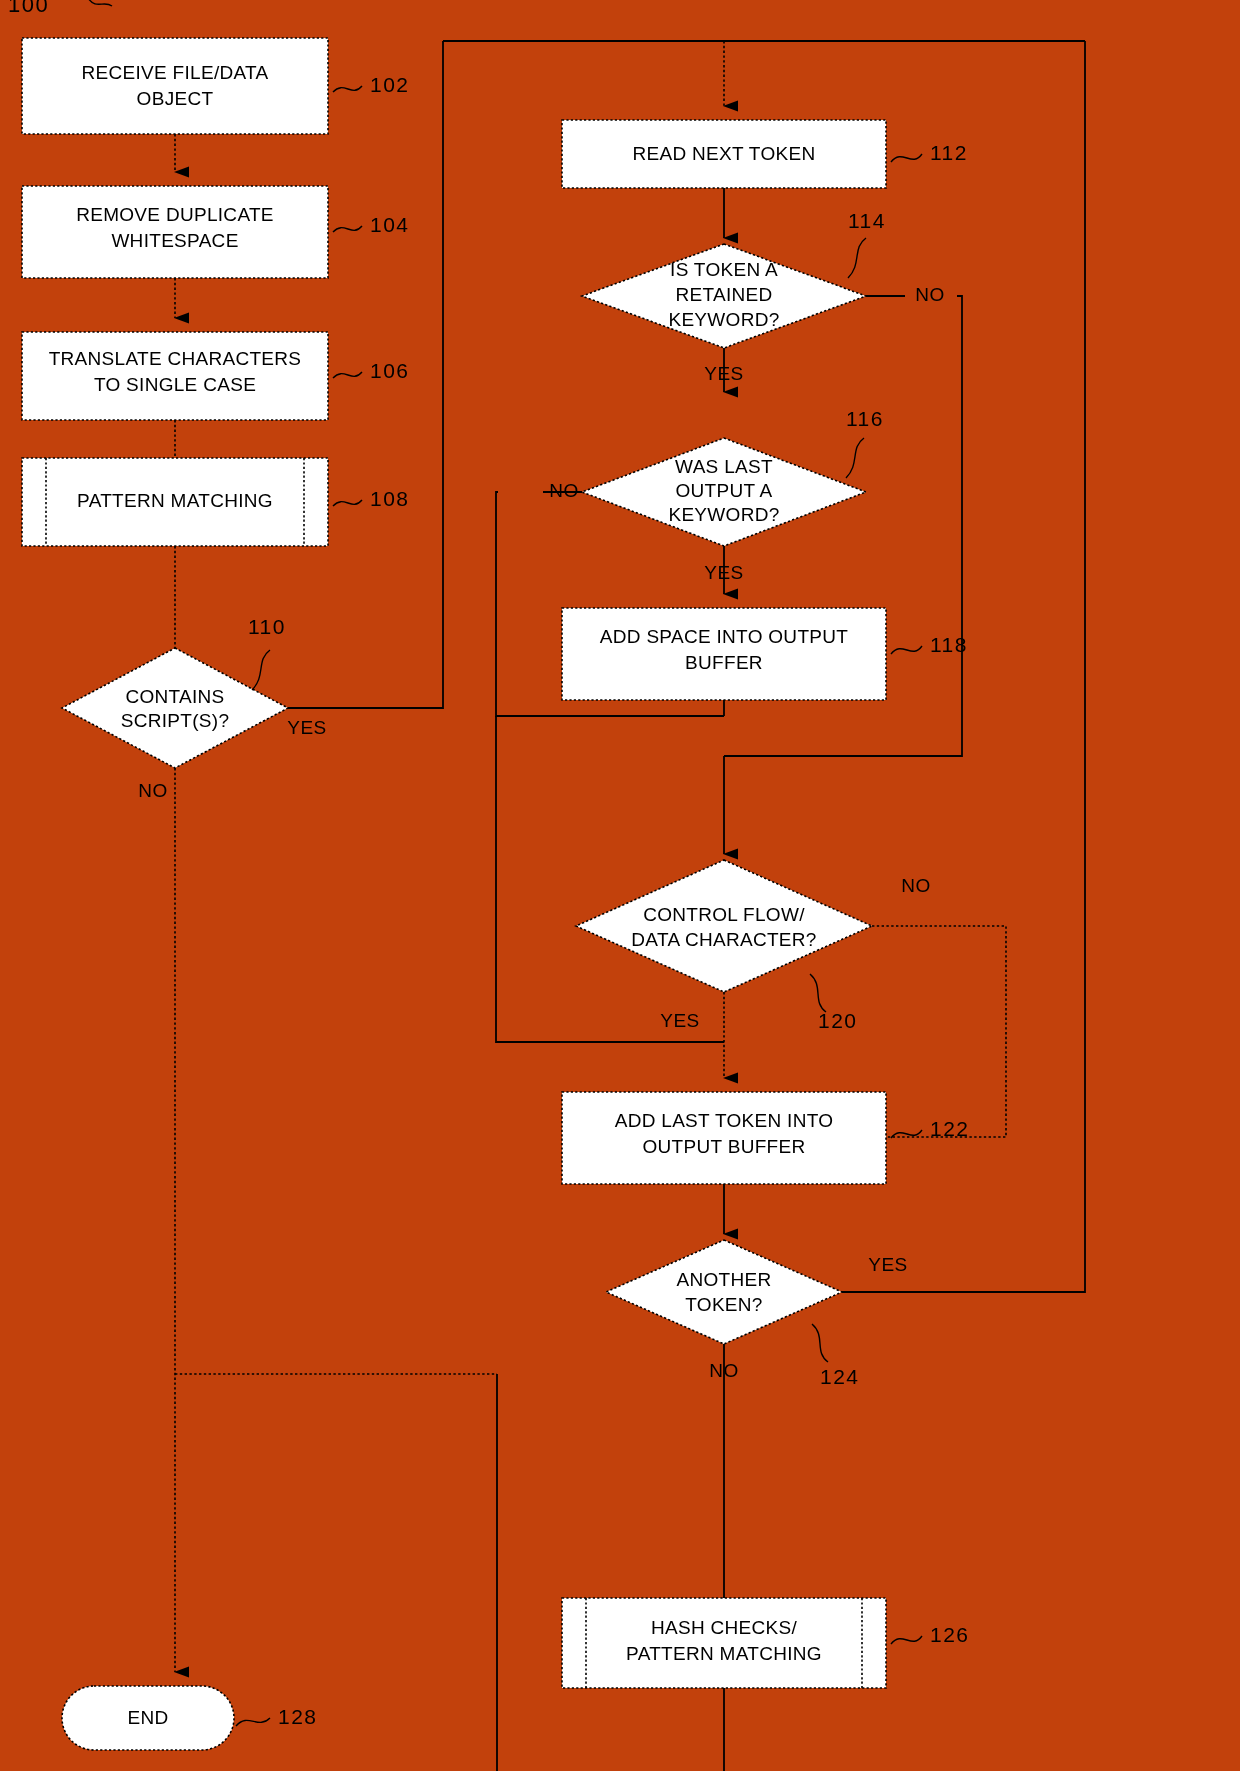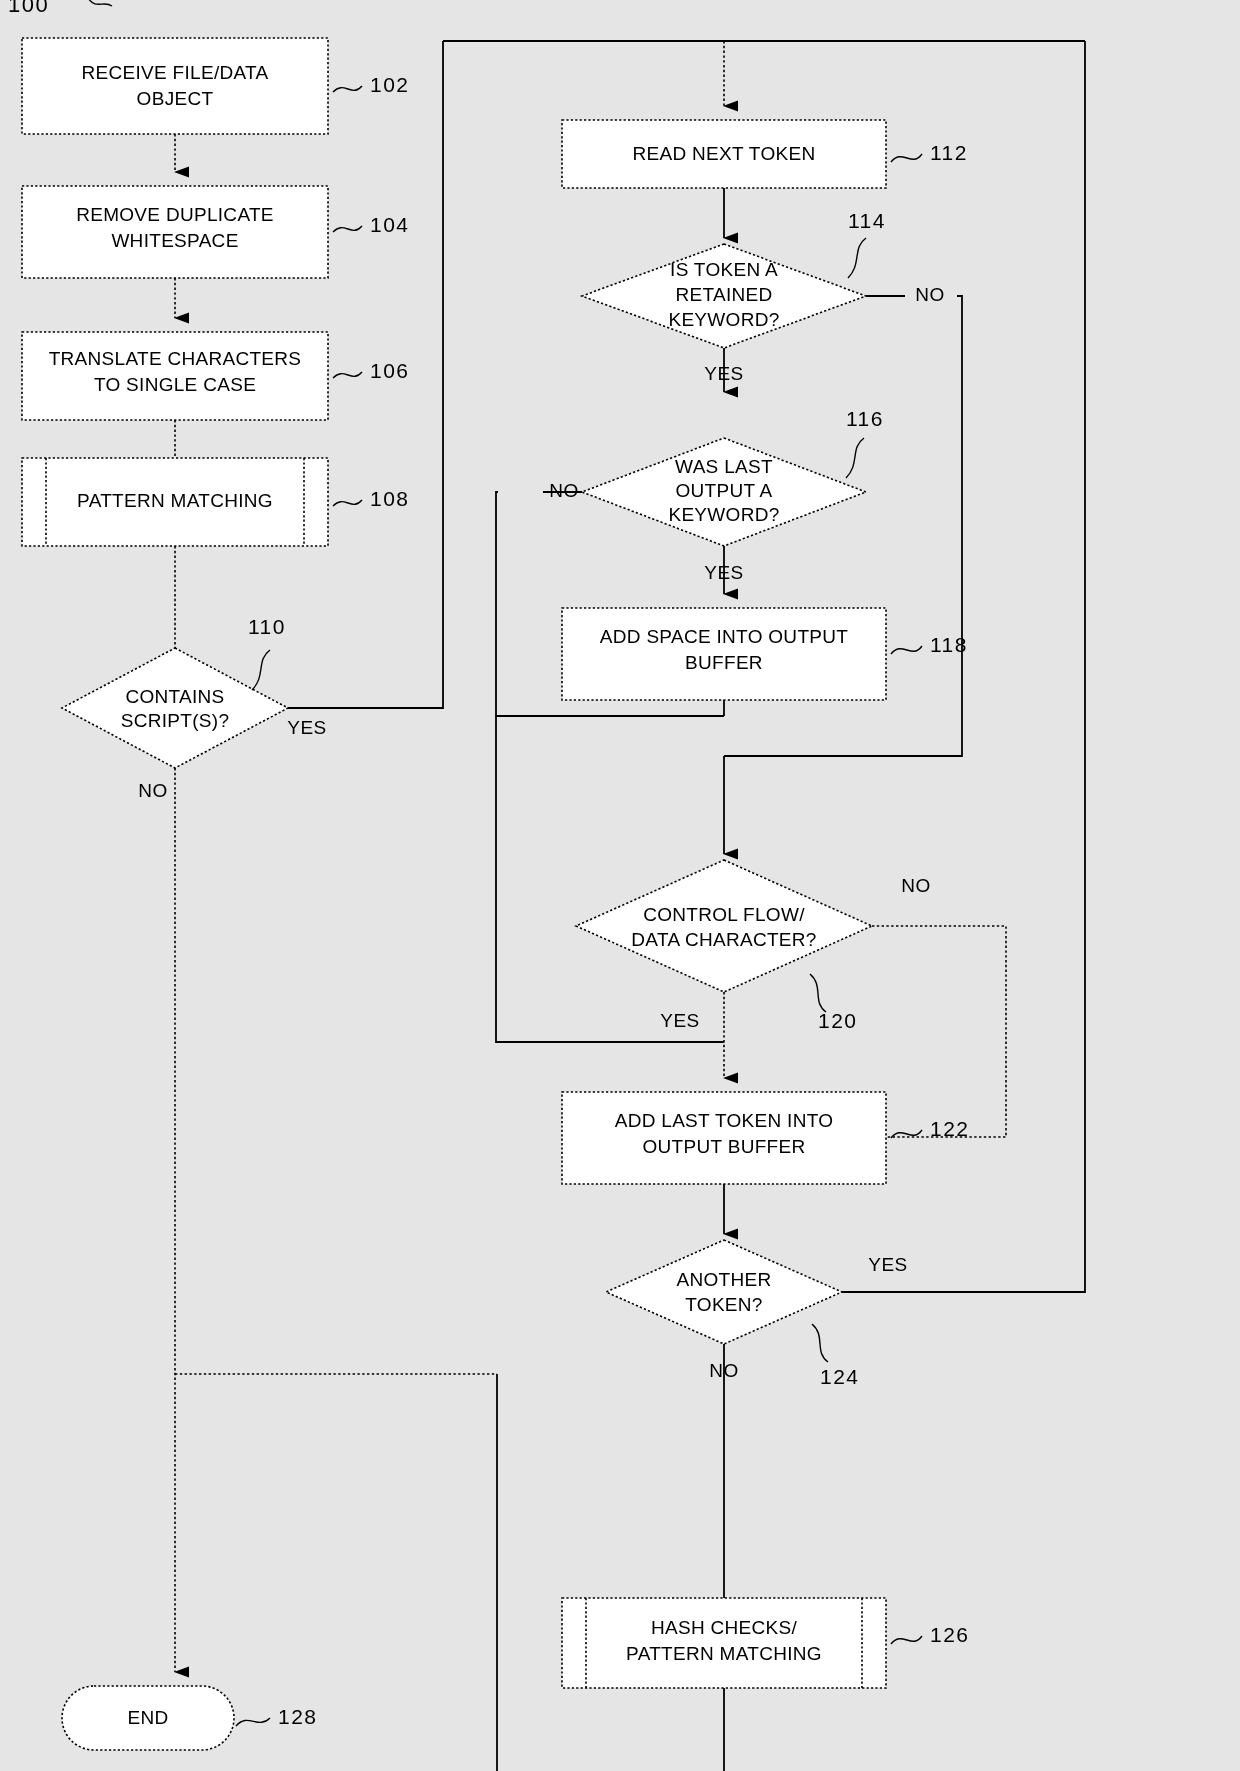--- a/index.html
+++ b/index.html
@@ -4,21 +4,21 @@
 <style>
   html, body {
     margin: 0;
     padding: 0;
     background: #ffffff;
   }
   #page {
     position: relative;
     width: 1240px;
     height: 1771px;
-    background: #e5e5e5;
+    background: #c2410c;
     font-family: "Liberation Sans", sans-serif;
     overflow: hidden;
   }
   svg#flow {
     position: absolute;
     top: 0;
     left: 0;
     width: 1240px;
     height: 1771px;
   }

